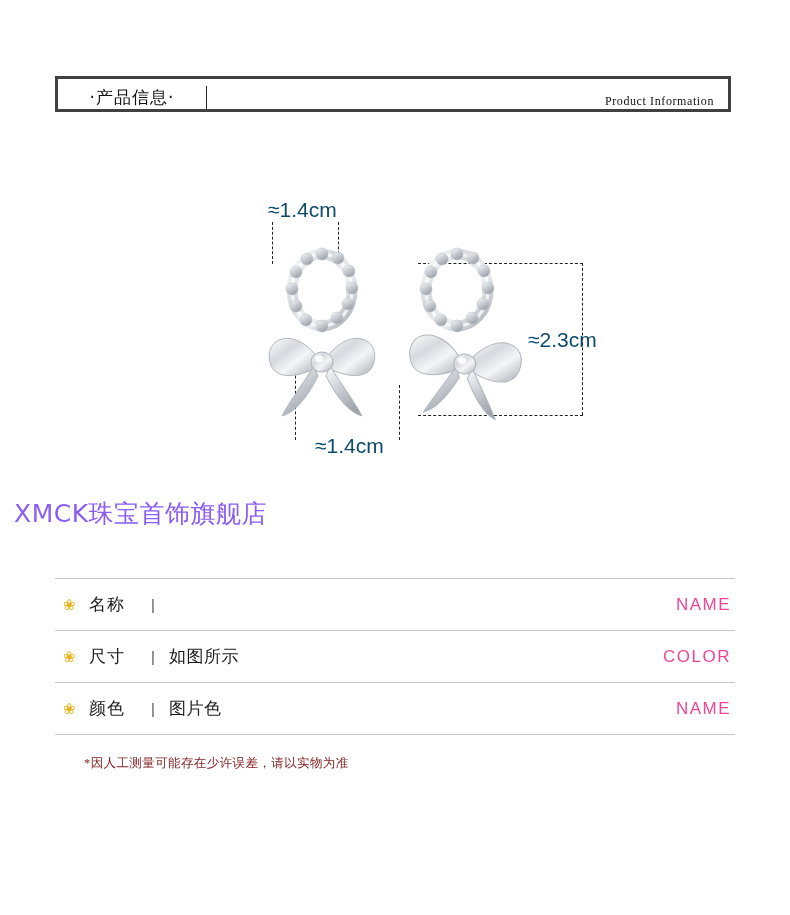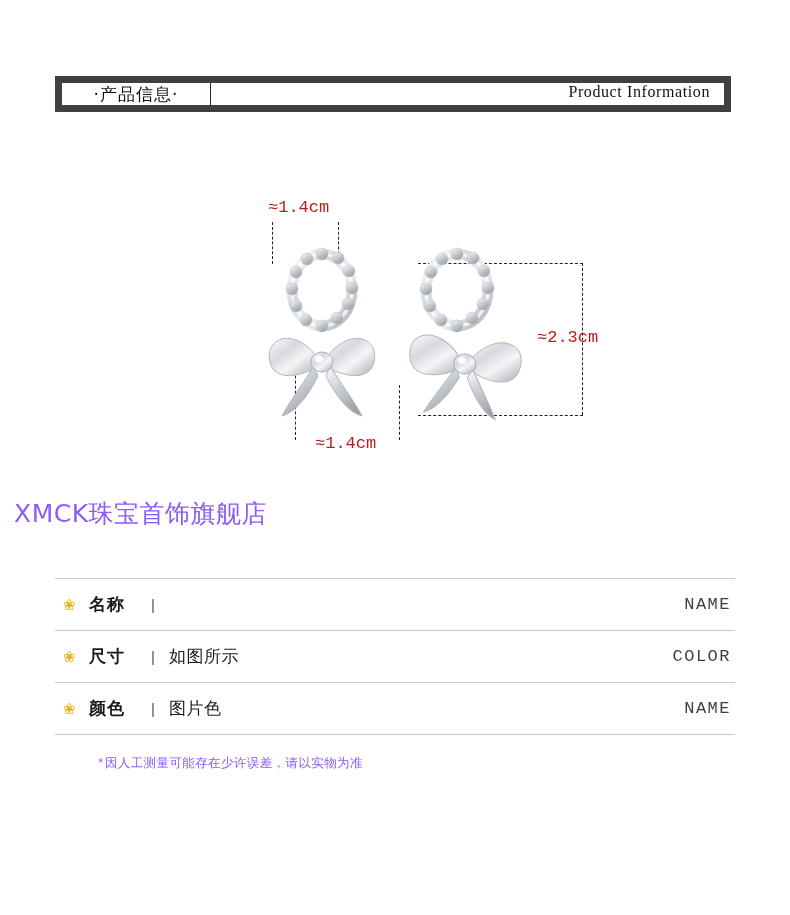--- a/index.html
+++ b/index.html
@@ -24,67 +24,67 @@
     background: #ffffff;
   }
 
   
   .header {
     position: absolute;
     left: 55px;
     top: 76px;
     width: 676px;
     height: 36px;
-    border: 7px solid #404040;
+    border: 3px solid #404040;
     box-sizing: border-box;
     display: flex;
-    align-items: flex-start;
+    align-items: flex-end;
   }
   .header-left {
     width: 148px;
     border-right: 1px solid #2a2a2a;
     display: flex;
     align-items: center;
     justify-content: center;
     font-family: "DejaVu Sans", sans-serif;
     font-size: 17px;
     letter-spacing: 1px;
     color: #111;
   }
   .header-right {
     flex: 1;
     display: flex;
     align-items: center;
     justify-content: flex-end;
     padding-right: 14px;
     font-family: "Liberation Serif", serif;
-    font-size: 16px;
+    font-size: 12px;
     letter-spacing: 0.6px;
     color: #111;
   }
 
   
   .product-area {
     position: absolute;
     left: 200px;
     top: 180px;
     width: 480px;
     height: 300px;
   }
 
   .dim-label {
     position: absolute;
-    font-family: Liberation Mono, monospace;
-    font-size: 17px;
-    color: #b91c1c;
+    font-family: Liberation Sans, sans-serif;
+    font-size: 21px;
+    color: #0c4a6e;
     white-space: nowrap;
   }
   .label-top    { left: 68px;  top: 18px; }
   .label-bottom { left: 115px; top: 254px; }
-  .label-right  { left: 337px; top: 148px; }
+  .label-right  { left: 328px; top: 148px; }
 
   
   .guide {
     position: absolute;
     border: 0;
   }
   .v-guide {
     border-left: 1px dashed #222;
   }
   .h-guide {
@@ -131,49 +131,48 @@
     font-size: 15px;
     line-height: 1;
     text-align: left;
   }
   .spec-key {
     font-family: "DejaVu Sans", sans-serif;
     font-size: 17px;
     color: #1a1a1a;
     letter-spacing: 1px;
     min-width: 46px;
-    font-weight: bold;
   }
   .spec-sep {
     margin: 0 14px 0 16px;
     color: #555;
     font-size: 15px;
   }
   .spec-val {
     font-family: "DejaVu Sans", sans-serif;
     font-size: 17px;
     color: #1a1a1a;
     letter-spacing: 0.5px;
   }
   .spec-en {
     margin-left: auto;
     padding-right: 4px;
-    font-family: Liberation Mono, monospace;
+    font-family: Liberation Sans, sans-serif;
     font-size: 17px;
     letter-spacing: 1.5px;
-    color: #404040;
+    color: #ec4899;
   }
 
   .footnote {
     position: absolute;
-    left: 97px;
+    left: 84px;
     top: 755px;
-    font-family: Liberation Mono, monospace;
+    font-family: Liberation Serif, serif;
     font-size: 12.5px;
-    color: #8b5cf6;
+    color: #7f1d1d;
     letter-spacing: 0.4px;
   }
 </style>
 </head>
 <body>
 
 <div class="page">
 
   <div class="header">
     <div class="header-left">·产品信息·</div>

